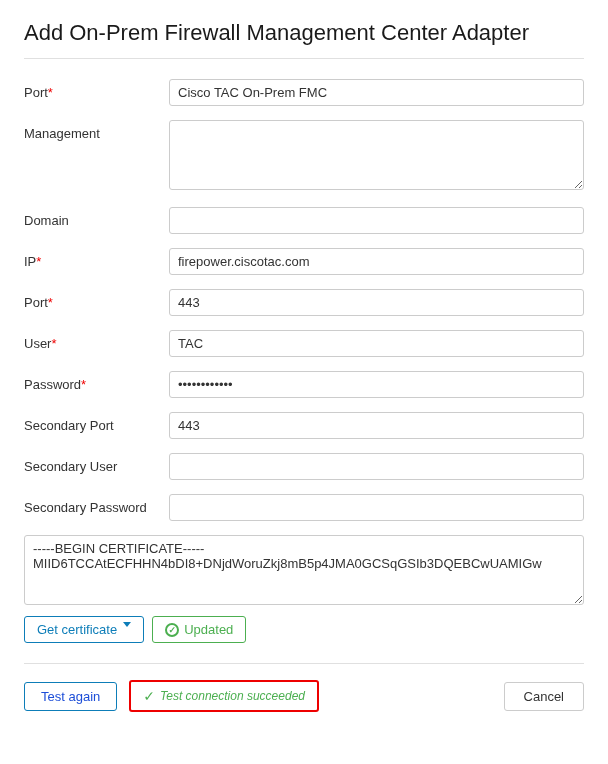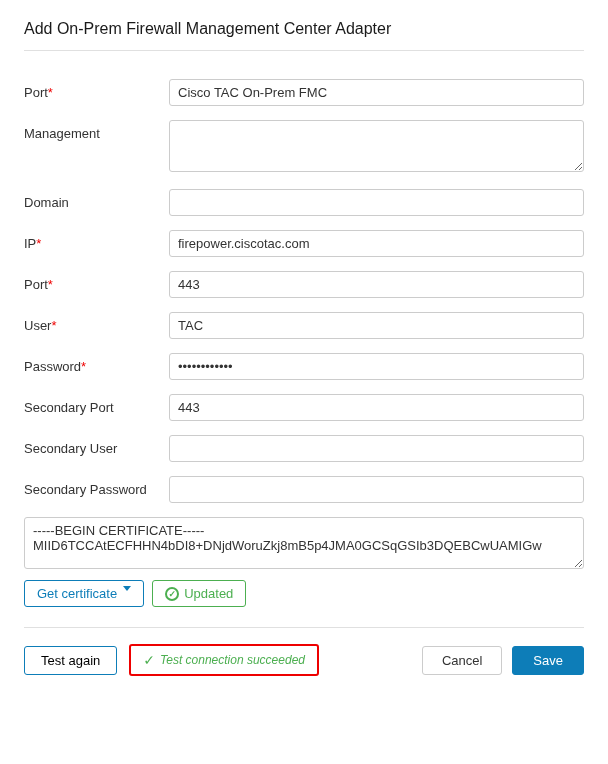--- a/index.html
+++ b/index.html
@@ -8,24 +8,24 @@
       font-size: 13px;
       color: #333;
       background: #fff;
       width: 608px;
       min-height: 764px;
     }
     .page-container {
       padding: 20px 24px 20px 24px;
     }
     .page-title {
-      font-size: 16px;
+      font-size: 22px;
       font-weight: normal;
       color: #1a1a1a;
-      margin-bottom: 28px;
+      margin-bottom: 20px;
       padding-bottom: 12px;
       border-bottom: 1px solid #e0e0e0;
     }
     .form-row {
       display: flex;
       align-items: flex-start;
       margin-bottom: 14px;
     }
     .form-label {
       width: 145px;
@@ -47,21 +47,21 @@
       border: 1px solid #ccc;
       border-radius: 3px;
       padding: 5px 8px;
       font-size: 13px;
       color: #333;
       outline: none;
       background: #fff;
     }
     .form-field textarea {
       resize: vertical;
-      height: 52px;
+      height: 70px;
       font-family: Arial, sans-serif;
     }
     .cert-textarea {
       height: 70px;
       font-size: 11.5px;
     }
     .cert-actions {
       display: flex;
       align-items: center;
       gap: 8px;
@@ -123,21 +123,21 @@
     .footer-left {
       display: flex;
       align-items: center;
       gap: 12px;
     }
     .btn-test-again {
       padding: 6px 16px;
       border: 1px solid #0d7db8;
       border-radius: 3px;
       background: #fff;
-      color: #000000;
+      color: #1d4ed8;
       font-size: 13px;
       cursor: pointer;
     }
     .success-badge {
       display: flex;
       align-items: center;
       gap: 5px;
       padding: 6px 12px;
       border: 2px solid #e00;
       border-radius: 3px;
@@ -281,16 +281,15 @@
   <div class="footer-bar">
     <div class="footer-left">
       <button class="btn-test-again">Test again</button>
       <div class="success-badge">
         <span class="success-check">✓</span>
         <em>Test connection succeeded</em>
       </div>
     </div>
     <div class="footer-right">
       <button class="btn-cancel">Cancel</button>
-      <button class="btn-save">Save</button>
     </div>
   </div>
 </div>
 
 </body></html>

